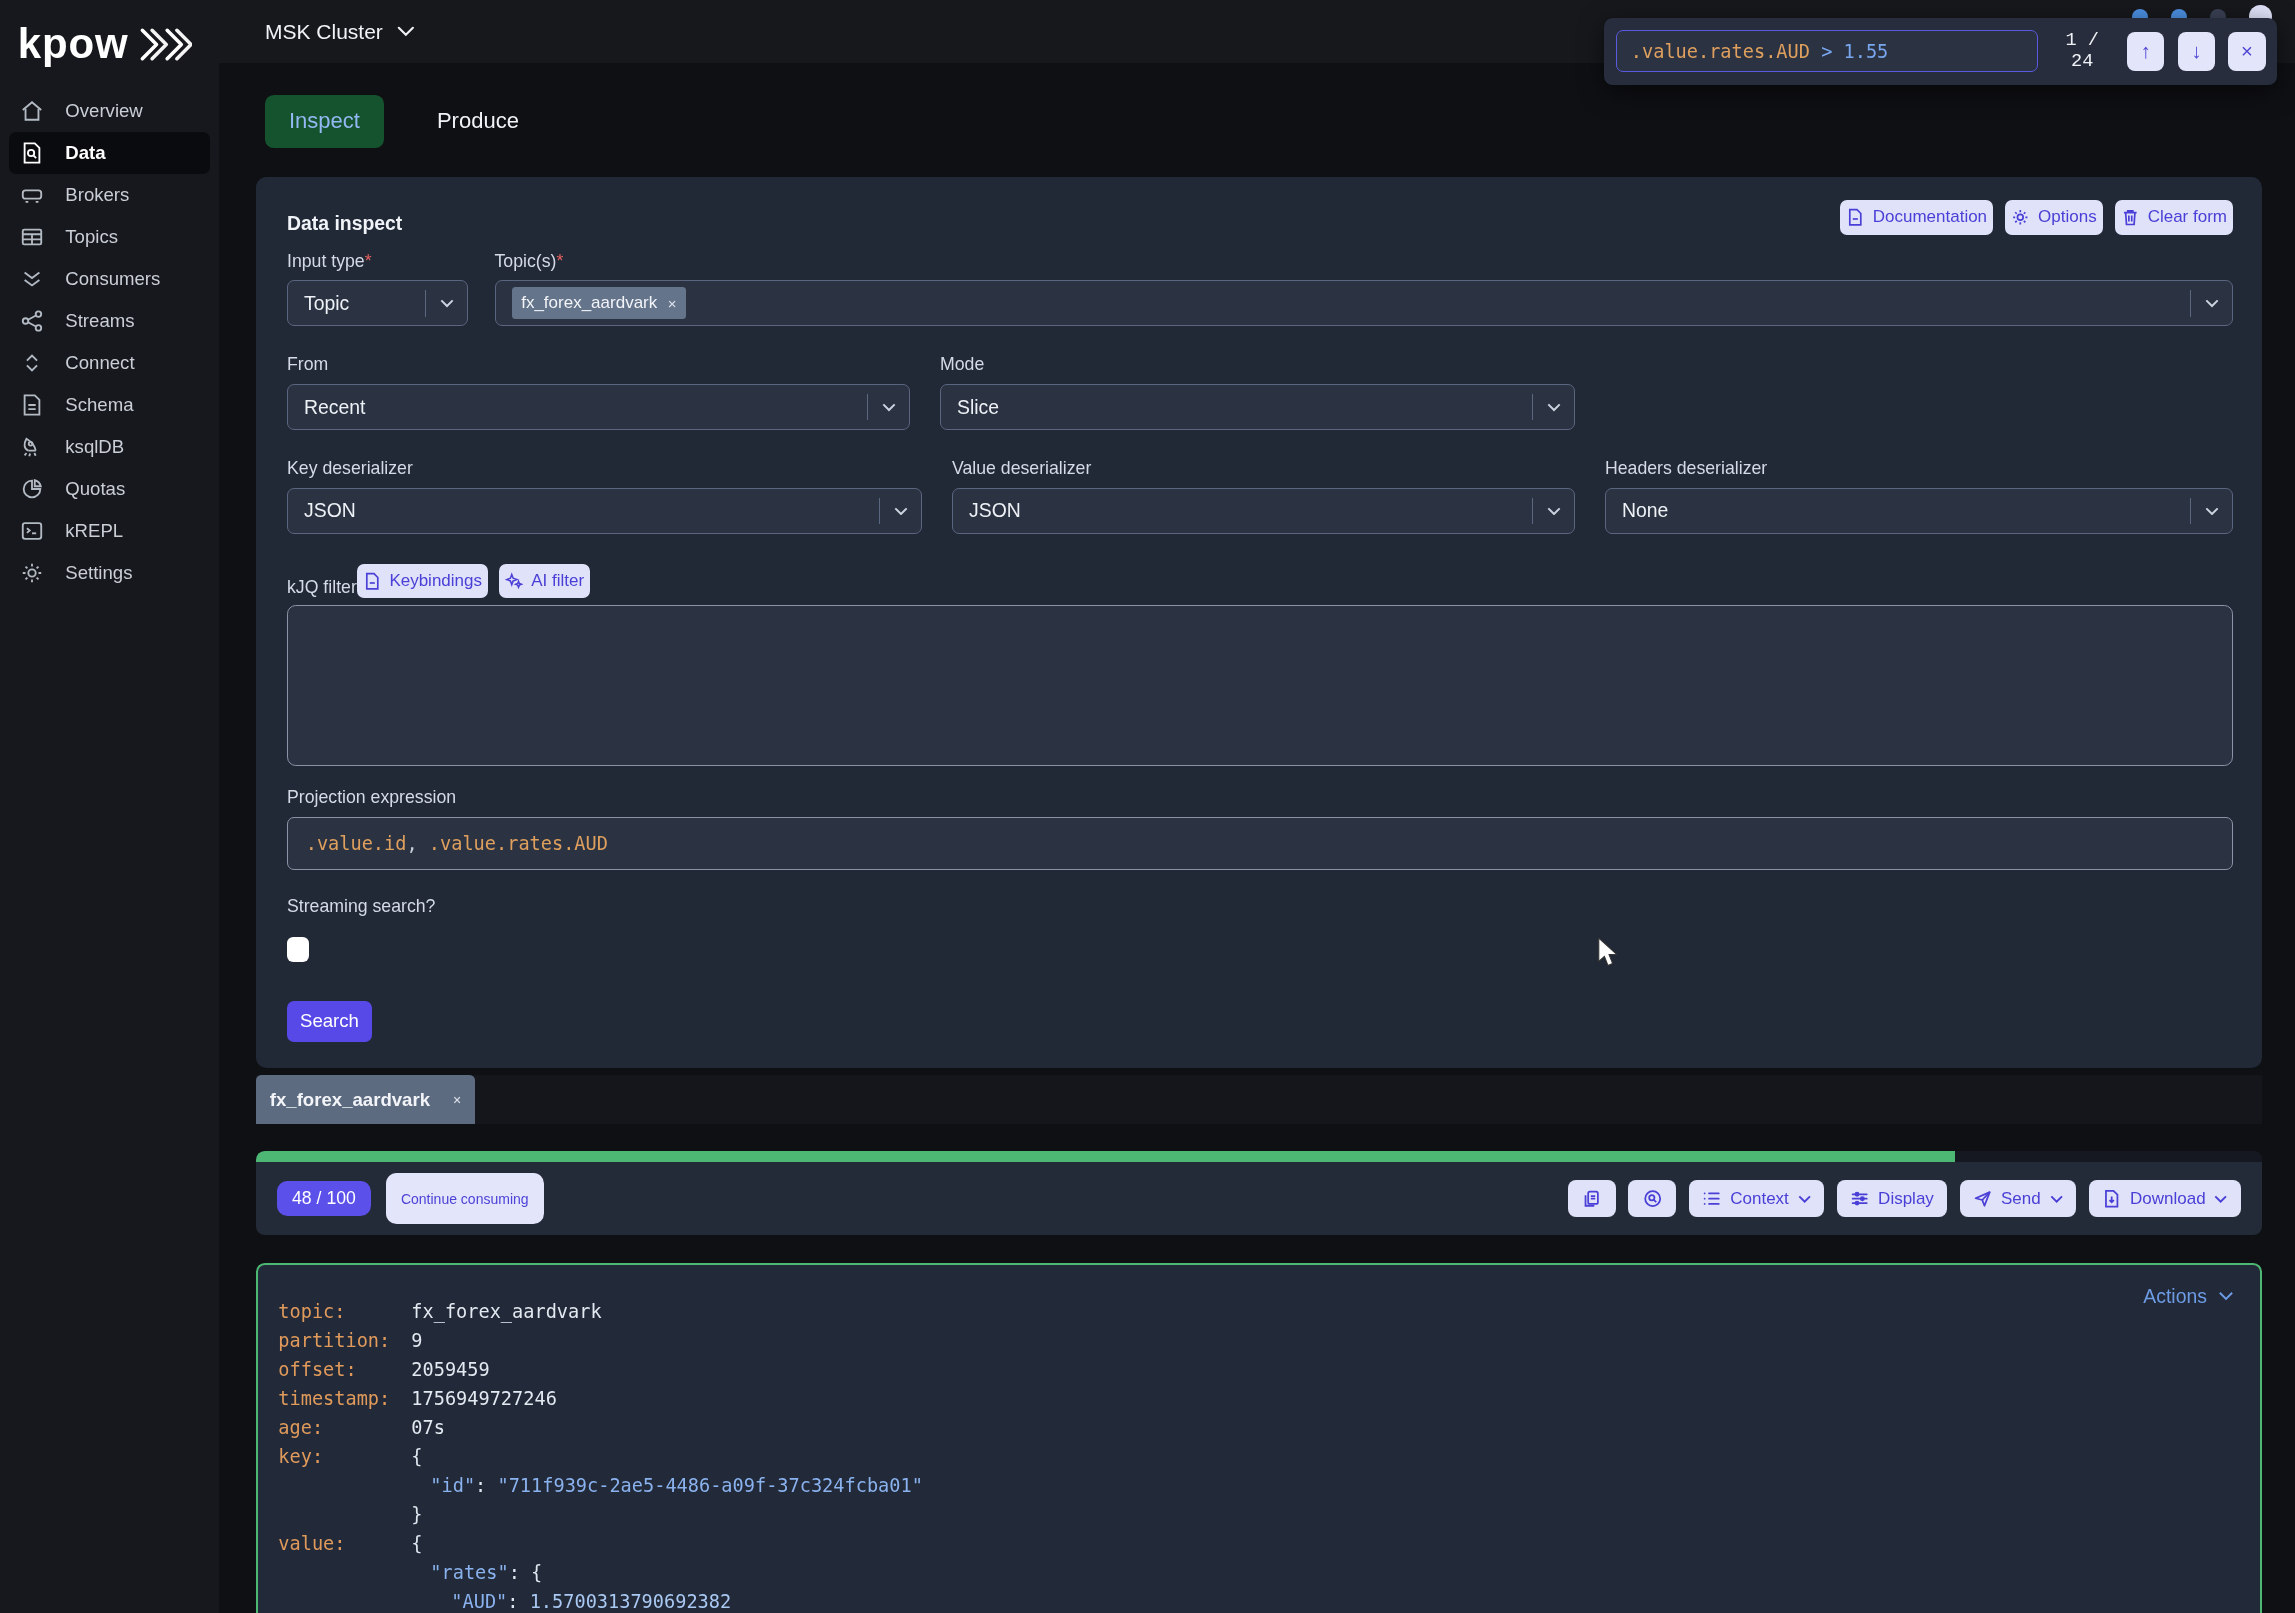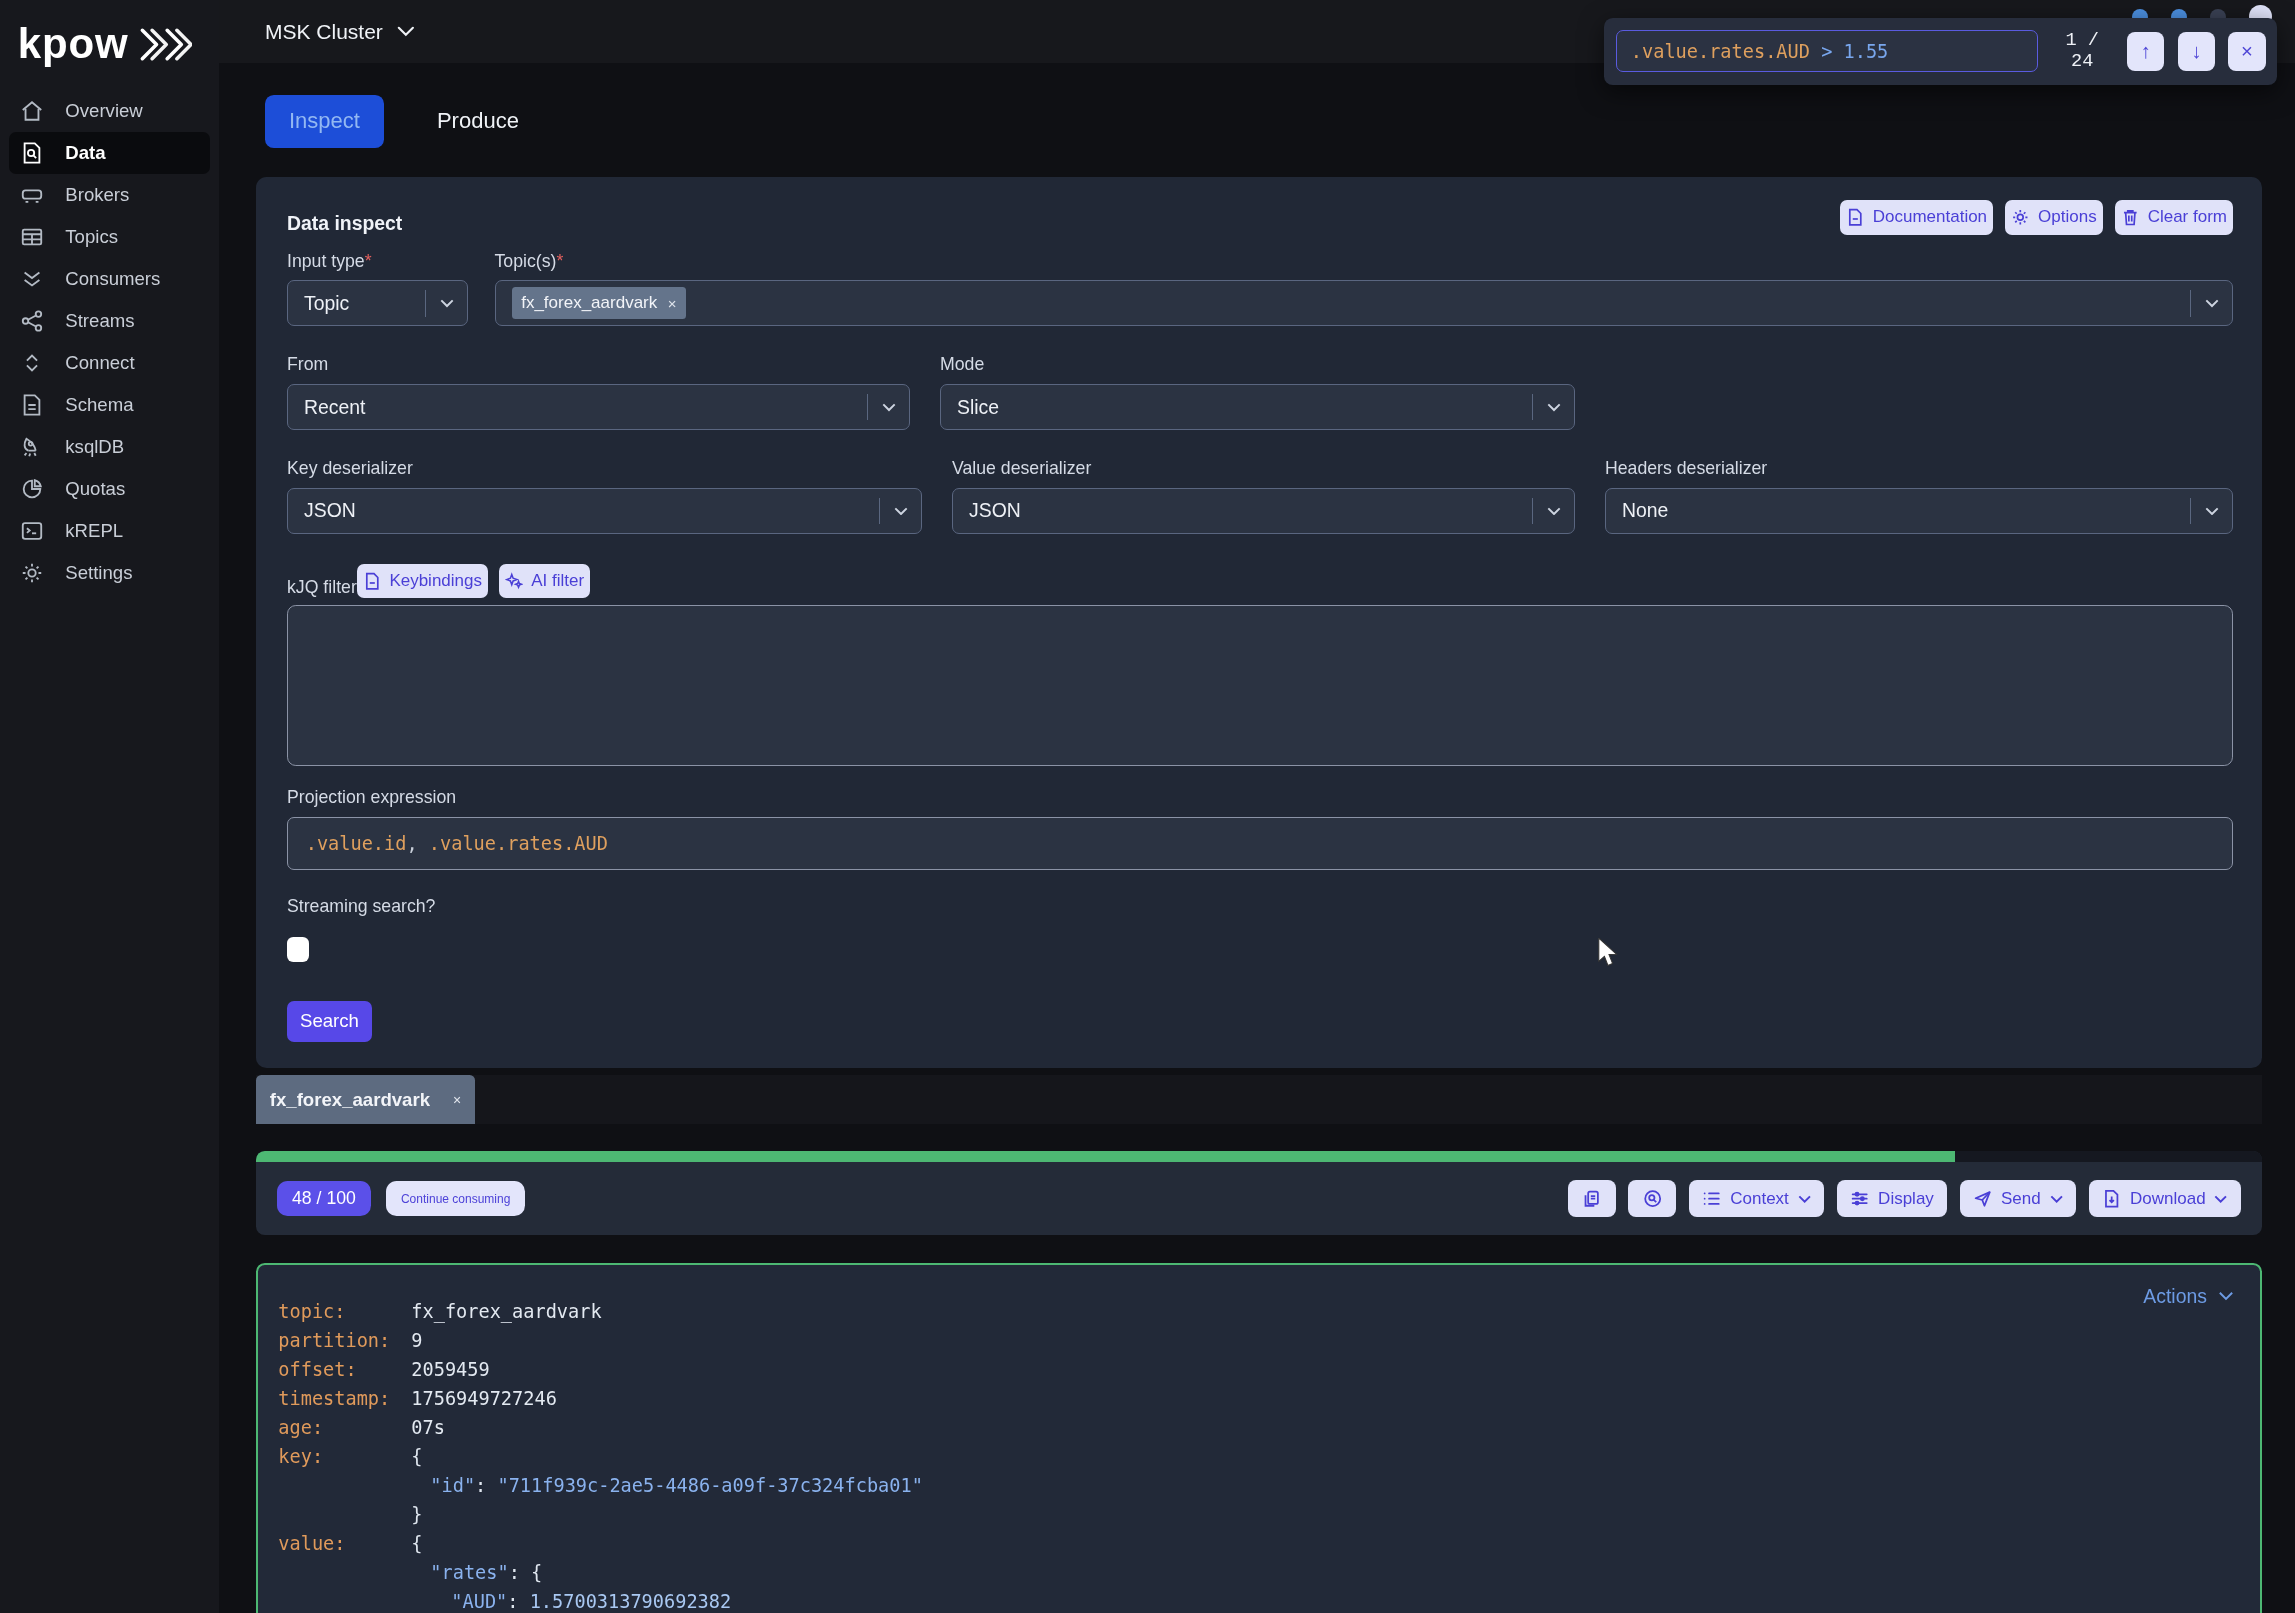--- a/index.html
+++ b/index.html
@@ -52,21 +52,21 @@
   .find-op   { color:#79a7ee; }
   .find-count { width:65px; text-align:center; font-size:18.6px; color:#eef1f6;font-family:Liberation Mono, monospace; }
   .find-btn {
     width:39px; height:39px; border:none; border-radius:8px; background:#e3e5fb; color:#4f46d6;
     font-size:20.3px; display:flex; align-items:center; justify-content:center; cursor:pointer;
   }
 
   
   .main { position:absolute; left:219px; top:63px; right:0; bottom:0; }
   .tabs { margin:32px 0 0 46px; display:flex; align-items:center; gap:53px; }
-  .tab-inspect { background:#1d4ed8; color:#93b8f2; font-size:22px; padding:13.3px 24px; border-radius:8.8px; cursor:pointer; }
+  .tab-inspect { background:#14532d; color:#93b8f2; font-size:22px; padding:13.3px 24px; border-radius:8.8px; cursor:pointer; }
   .tab-produce { color:#f0f3f7; font-size:22px; cursor:pointer; }
 
   .panel {
     margin:29px 0 0 37px; width:2006px; background:#212836; border-radius:10.6px;
     padding:23px 29px 26.5px 31px;
   }
   .panel-head { display:flex; justify-content:space-between; align-items:flex-end; margin-bottom:16px; }
   .panel-title { font-size:19.4px; font-weight:700; color:#f0f3f8; }
   .btn-group { display:flex; gap:12.4px; }
   .lbtn {
@@ -126,22 +126,22 @@
   .toolbar { margin:26.5px 0 0 37px; width:2006px; background:#242b38; border-radius:8.8px; overflow:hidden; }
   .progress-track { height:11.5px; background:#151820; }
   .progress-fill { height:100%; background:#4db873; }
   .toolbar-row { height:73px; display:flex; align-items:center; justify-content:space-between; padding:0 21px; }
   .tb-left { display:flex; gap:15px; align-items:center; }
   .count-badge {
     background:#5b50e9; color:#fff; height:35px; border-radius:10.6px; padding:0 15px;
     display:flex; align-items:center; font-size:17.7px;
   }
   .pill-btn {
-    background:#e3e5fb; color:#4d42d8; height:35px; border:none; border-radius:10.6px; padding:0 15px;
-    display:flex; align-items:center; font-size:12px; cursor:pointer; font-family:"Liberation Sans", sans-serif;
+    background:#e3e5fb; color:#4d42d8; height:51px; border:none; border-radius:10.6px; padding:0 15px;
+    display:flex; align-items:center; font-size:14px; cursor:pointer; font-family:"Liberation Sans", sans-serif;
   }
   .tb-right { display:flex; gap:12.4px; align-items:center; }
   .ibtn {
     background:#e0e2f9; color:#4a3fd6; height:37px; min-width:48px; border:none; border-radius:8px;
     display:flex; align-items:center; justify-content:center; gap:8.8px; padding:0 13.3px;
     font-size:17px; cursor:pointer; font-family:"Liberation Sans", sans-serif;
   }
   .ibtn .bicon { width:19.4px; height:19.4px; }
 
   

